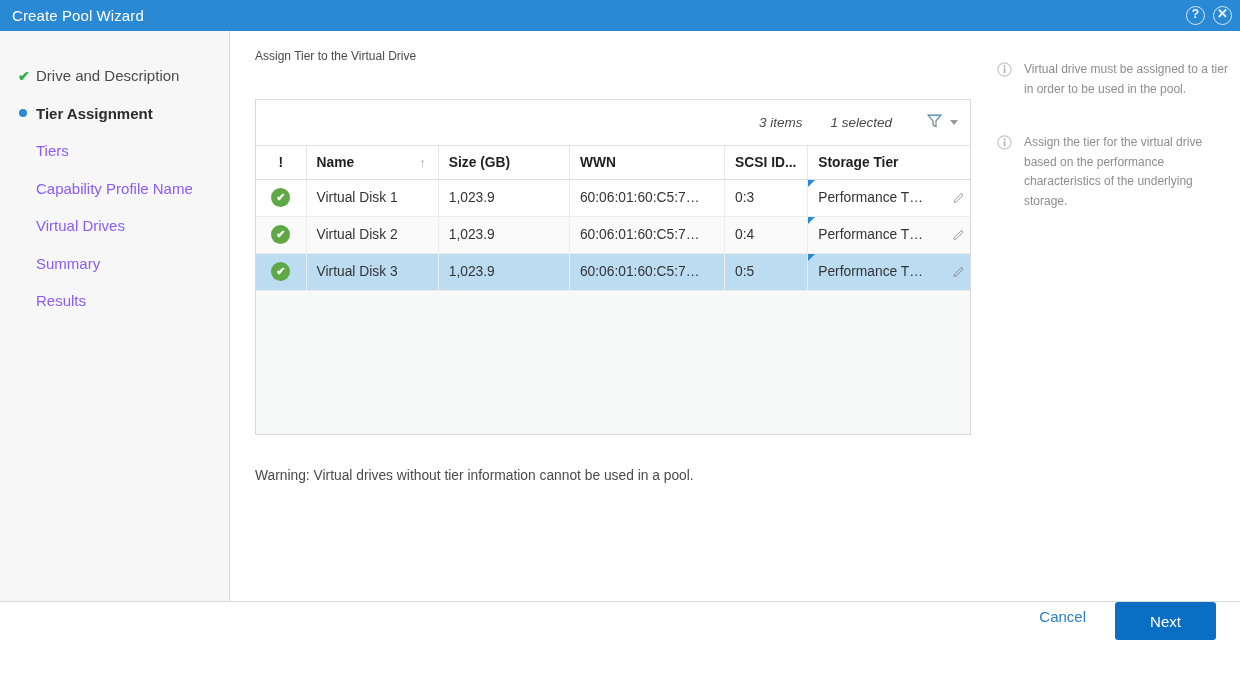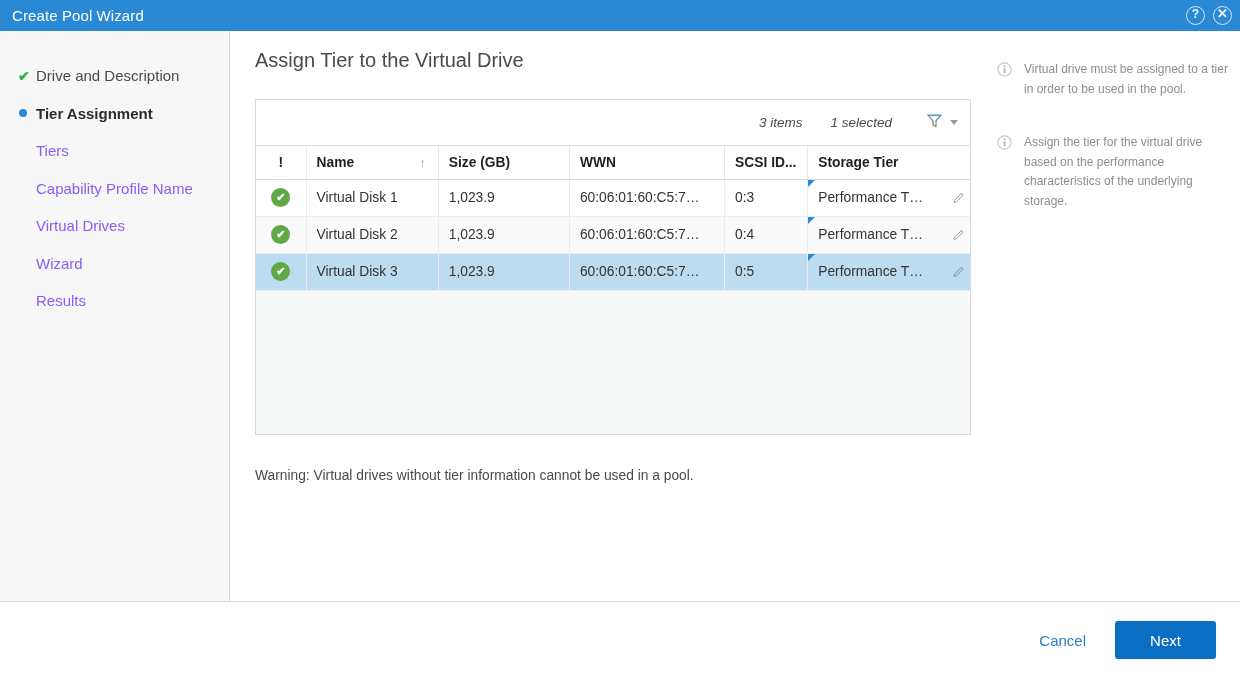--- a/index.html
+++ b/index.html
@@ -86,21 +86,21 @@
   .nav-item.active .nav-label { color: #2b2b2b; font-weight: bold; }
 
   
   .content {
     position: absolute; left: 230px; top: 31px;
     width: 1010px; height: 570px;
     background: #ffffff;
   }
   .page-title {
     position: absolute; left: 25px; top: 18px;
-    font-size: 20px; color: #4a4a4a;
+    font-size: 12px; color: #4a4a4a;
     white-space: nowrap;
   }
 
   
   .table-wrap {
     position: absolute; left: 25px; top: 68px;
     width: 716px; height: 336px;
     border: 1px solid #d9d9d9;
     background: #f7f8f8;
     overflow: hidden;
@@ -236,21 +236,21 @@
   
   .footer {
     position: absolute; left: 0; top: 601px;
     width: 1240px; height: 76px;
     background: #ffffff;
     border-top: 1px solid #d9d9d9;
   }
   .footer-actions {
     position: absolute; right: 24px; top: 0;
     height: 76px;
-    display: flex; align-items: center; gap: 19px;
+    display: flex; align-items: flex-start; gap: 19px;
   }
   .link-btn {
     font-size: 15px; color: #2a7ec1;
     cursor: pointer; background: none; border: none;
     padding: 6px 10px;
     font-family: inherit;
   }
   .primary-btn {
     min-width: 101px; height: 38px;
     background: #0a6fc2;
@@ -298,21 +298,21 @@
     <div class="nav-item">
       <span class="nav-marker"></span>
       <span class="nav-label">Capability Profile Name</span>
     </div>
     <div class="nav-item">
       <span class="nav-marker"></span>
       <span class="nav-label">Virtual Drives</span>
     </div>
     <div class="nav-item">
       <span class="nav-marker"></span>
-      <span class="nav-label">Wizard</span>
+      <span class="nav-label">Summary</span>
     </div>
     <div class="nav-item">
       <span class="nav-marker"></span>
       <span class="nav-label">Results</span>
     </div>
   </nav>
 
   <main class="content">
     <div class="page-title">Assign Tier to the Virtual Drive</div>
 

